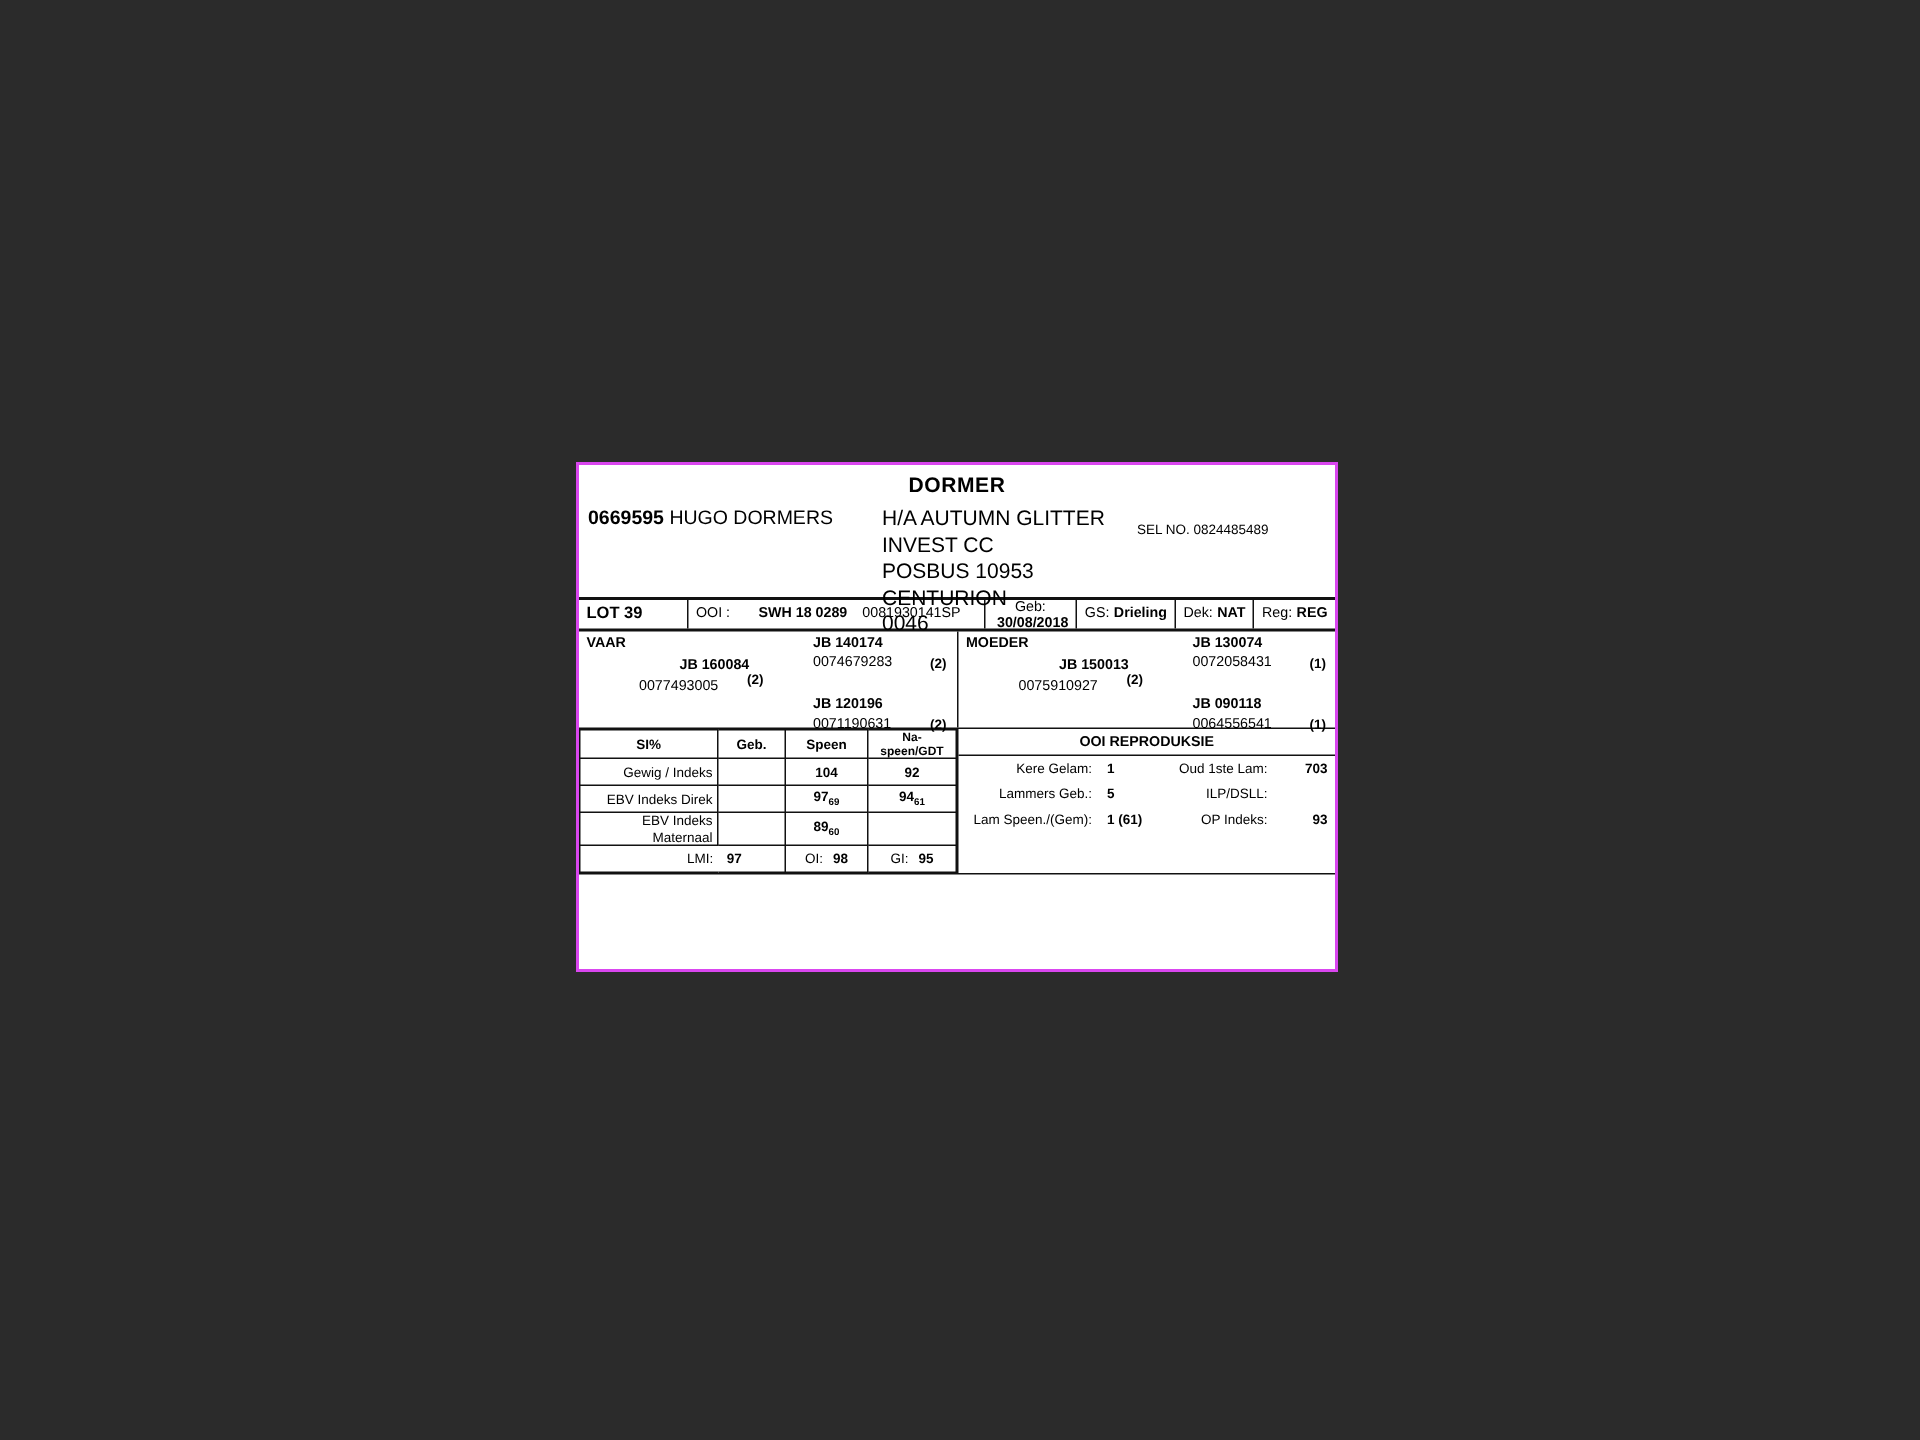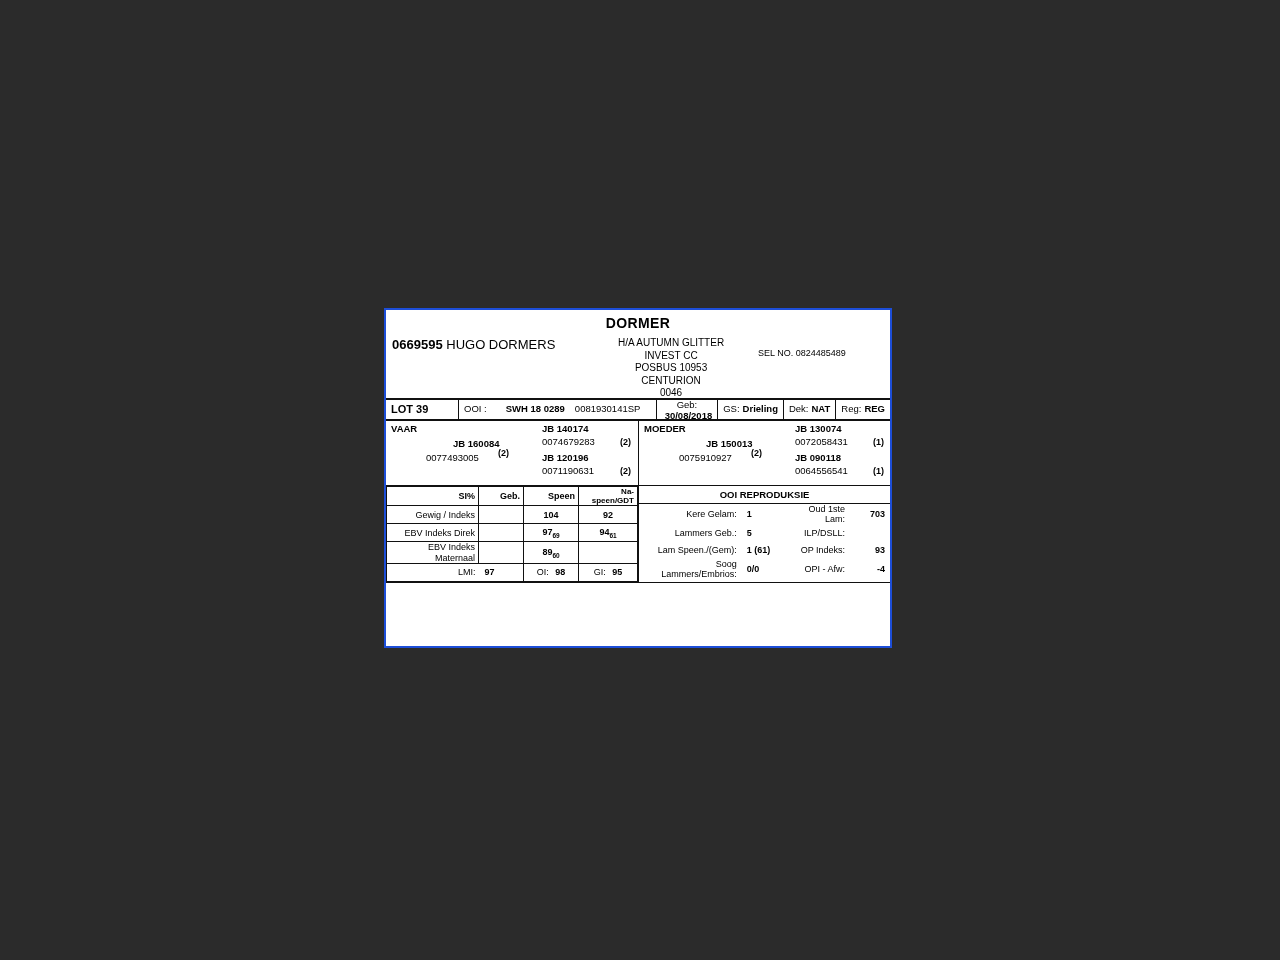--- a/index.html
+++ b/index.html
@@ -11,21 +11,21 @@
     overflow: hidden;
     font-family: "Liberation Sans", sans-serif;
   }
   #card {
     position: absolute;
     left: 384px;
     top: 308px;
     width: 508px;
     height: 340px;
     background: #ffffff;
-    border: 2px solid #1d4ed8;
+    border: 2px solid #d946ef;
     box-sizing: border-box;
     color: #000;
     font-size: 9px;
     line-height: 1.15;
   }
   
   #header {
     border-bottom: 2px solid #111;
     height: 88px;
     position: relative;
@@ -39,25 +39,24 @@
   }
   #owner-line {
     position: absolute;
     left: 6px;
     top: 28px;
     font-size: 13px;
   }
   #owner-line .reg { font-weight: bold; }
   #addr {
     position: absolute;
-    left: 232px;
+    left: 202px;
     top: 27px;
-    font-size: 10px;
+    font-size: 14px;
     line-height: 1.25;
-    text-align: center;
   }
   #selno {
     position: absolute;
     left: 372px;
     top: 38px;
     font-size: 9px;
   }
   
   #lotbar {
     display: flex;
@@ -102,21 +101,21 @@
     top: 27px;
     font-weight: bold;
     font-size: 9px;
   }
   .parent .gp {
     position: absolute;
     left: 156px;
     font-size: 9.5px;
   }
   .parent .gp.a { top: 3px; }
-  .parent .gp.b { top: 32px; }
+  .parent .gp.b { top: 44px; }
   .parent .gp .tag { font-weight: bold; }
   .parent .gp .num { display: block; margin-top: 2px; }
   .parent .gp .par {
     position: absolute;
     left: 78px;
     top: 13px;
     font-weight: bold;
     font-size: 9px;
   }
   
@@ -125,21 +124,21 @@
   #right-table { width: 50%; box-sizing: border-box; border-left: 1px solid #111; }
   table { border-collapse: collapse; width: 100%; font-size: 9px; }
   #left-table td, #left-table th {
     border: 1px solid #111;
     height: 17px;
     padding: 0 3px;
     text-align: center;
     font-weight: normal;
   }
   #left-table td.lbl { text-align: right; }
-  #left-table th { font-weight: bold; text-align: right; }
+  #left-table th { font-weight: bold; }
   #left-table .val { font-weight: bold; }
   #left-table .val sub { font-weight: bold; font-size: 6.5px; }
   #rep-title {
     text-align: center;
     font-weight: bold;
     font-size: 9.5px;
     border-bottom: 1px solid #111;
     height: 17px;
     line-height: 17px;
   }
@@ -323,26 +322,20 @@
             <td class="v">5</td>
             <td class="k2">ILP/DSLL:</td>
             <td class="v2"></td>
           </tr>
           <tr>
             <td class="k">Lam Speen./(Gem):</td>
             <td class="v">1  (61)</td>
             <td class="k2">OP Indeks:</td>
             <td class="v2">93</td>
           </tr>
-          <tr>
-            <td class="k">Soog Lammers/Embrios:</td>
-            <td class="v">0/0</td>
-            <td class="k2">OPI - Afw:</td>
-            <td class="v2">-4</td>
-          </tr>
         </tbody>
       </table>
     </div>
   </div>
 
 
   <div id="tail"></div>
 </div>
 
 </body></html>

